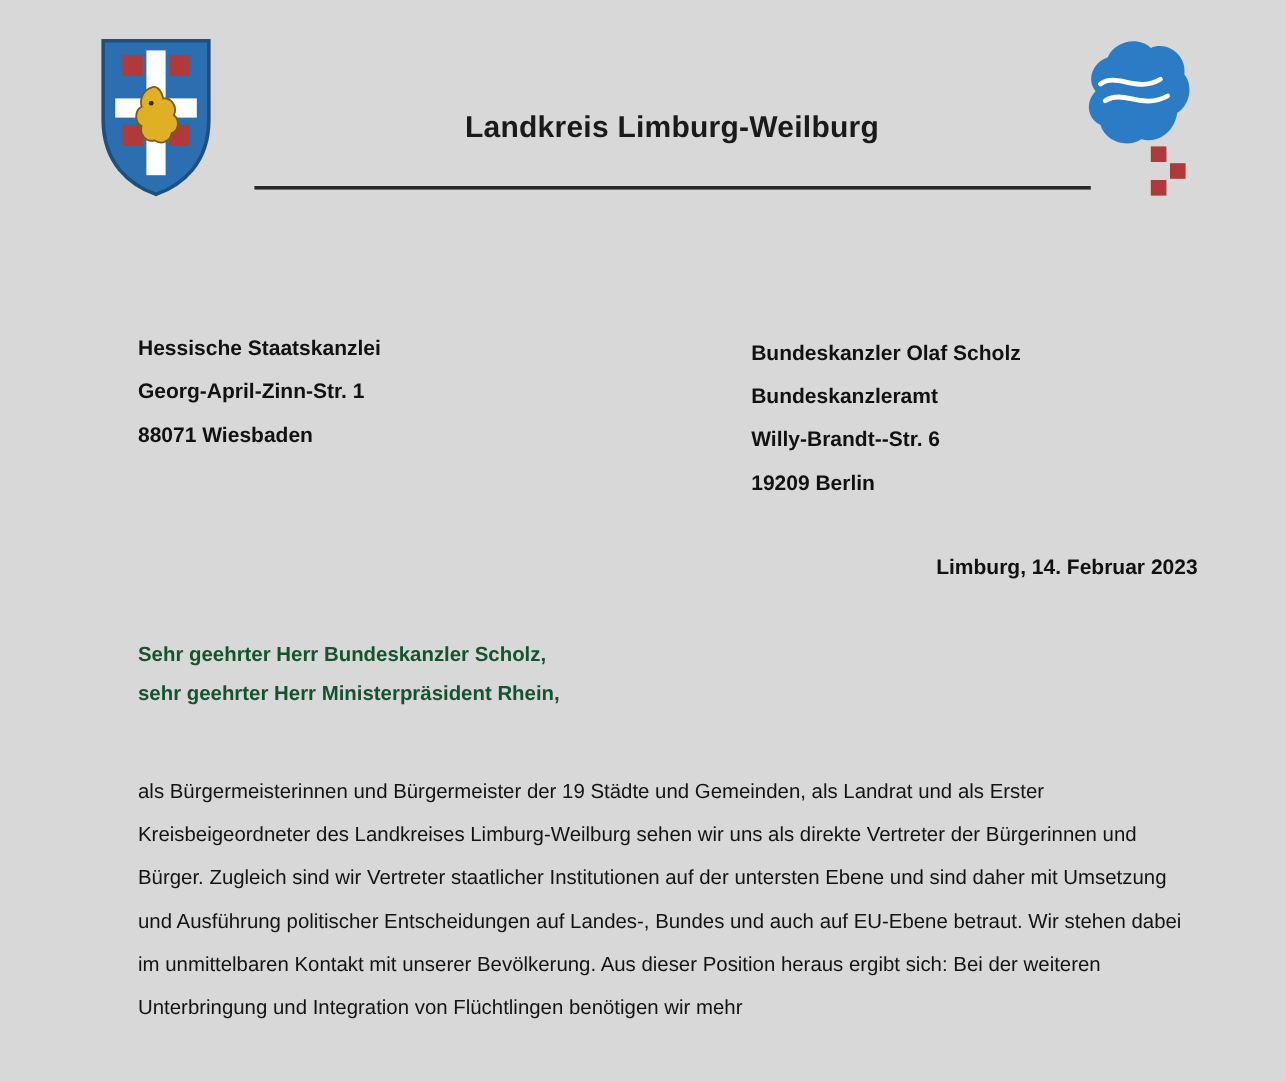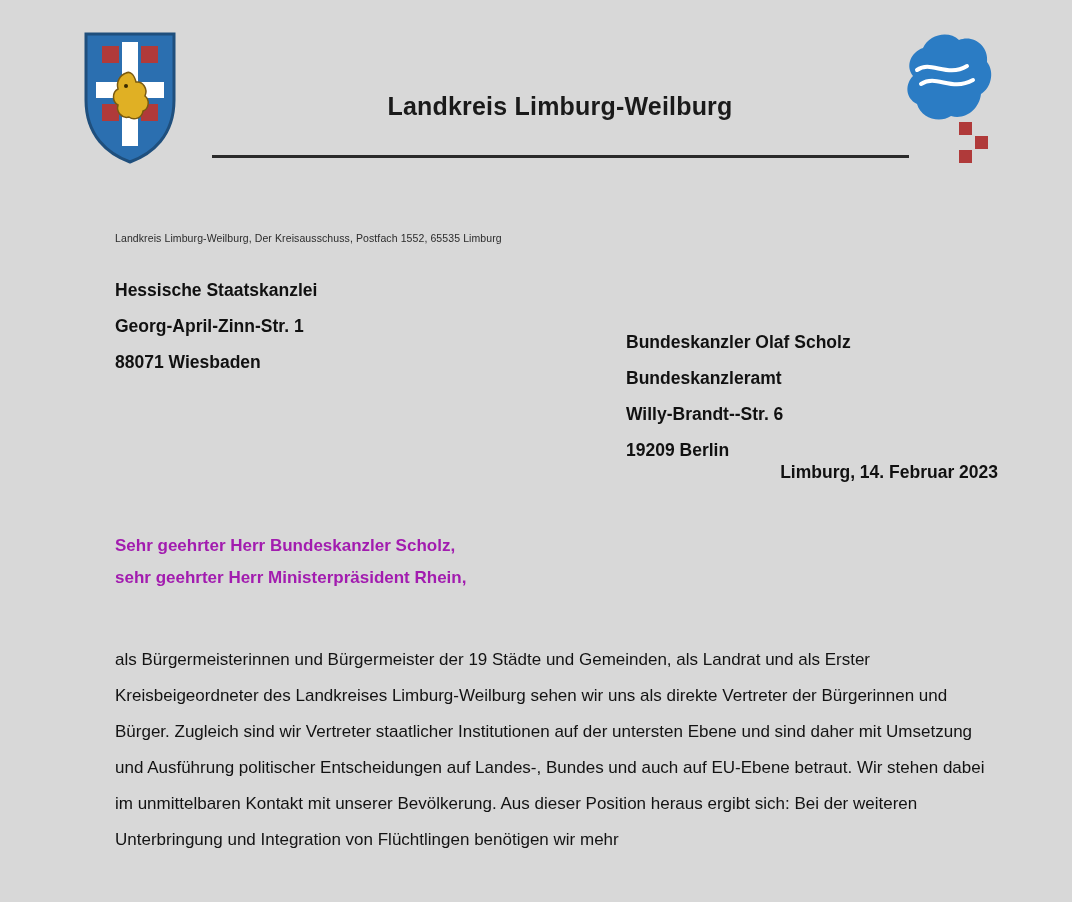--- a/index.html
+++ b/index.html
@@ -71,38 +71,38 @@
     white-space: nowrap;
   }
   .addr {
     position: absolute;
     font-size: 17.5px;
     font-weight: bold;
     color: #111;
     line-height: 36px;
   }
   .addr-left { left: 115px; top: 272px; }
-  .addr-right { left: 626px; top: 276px; margin-top: 48px; }
+  .addr-right { left: 626px; top: 276px; }
   .addr div { white-space: nowrap; }
 
   .date-line {
     position: absolute;
     right: 98px;
     top: 462px;
     font-size: 17.5px;
     font-weight: bold;
     color: #111;
   }
   .salutation {
     position: absolute;
     left: 115px;
     top: 530px;
     font-size: 17px;
     font-weight: bold;
-    color: #a21caf;
+    color: #14532d;
     line-height: 32px;
   }
   .salutation div { white-space: nowrap; }
 
   .body-text {
     position: absolute;
     left: 115px;
     top: 642px;
     width: 870px;
     font-size: 17px;
@@ -146,21 +146,20 @@
                  C10 74 10 60 18 52 Z" fill="#2b7cc4"></path>
         <path d="M22 46 C36 36 52 54 72 42" fill="none" stroke="#ffffff" stroke-width="4" stroke-linecap="round"></path>
         <path d="M26 60 C42 50 56 68 78 56" fill="none" stroke="#ffffff" stroke-width="4" stroke-linecap="round"></path>
         <rect x="64" y="98" width="13" height="13" fill="#b03a3a"></rect>
         <rect x="80" y="112" width="13" height="13" fill="#b03a3a"></rect>
         <rect x="64" y="126" width="13" height="13" fill="#b03a3a"></rect>
       </svg>
     </div>
   </div>
 
-  <div class="return-line">Landkreis Limburg-Weilburg, Der Kreisausschuss, Postfach 1552, 65535 Limburg</div>
 
   <div class="addr addr-left">
     <div>Hessische Staatskanzlei</div>
     <div>Georg-April-Zinn-Str. 1</div>
     <div>88071 Wiesbaden</div>
   </div>
 
   <div class="addr addr-right">
     <div>Bundeskanzler Olaf Scholz</div>
     <div>Bundeskanzleramt</div>

